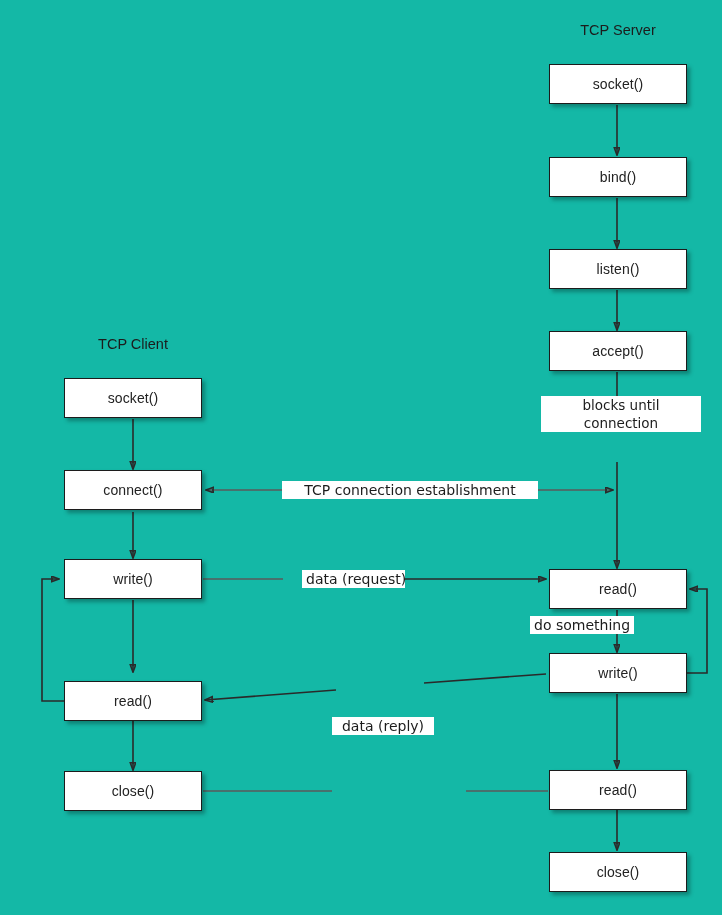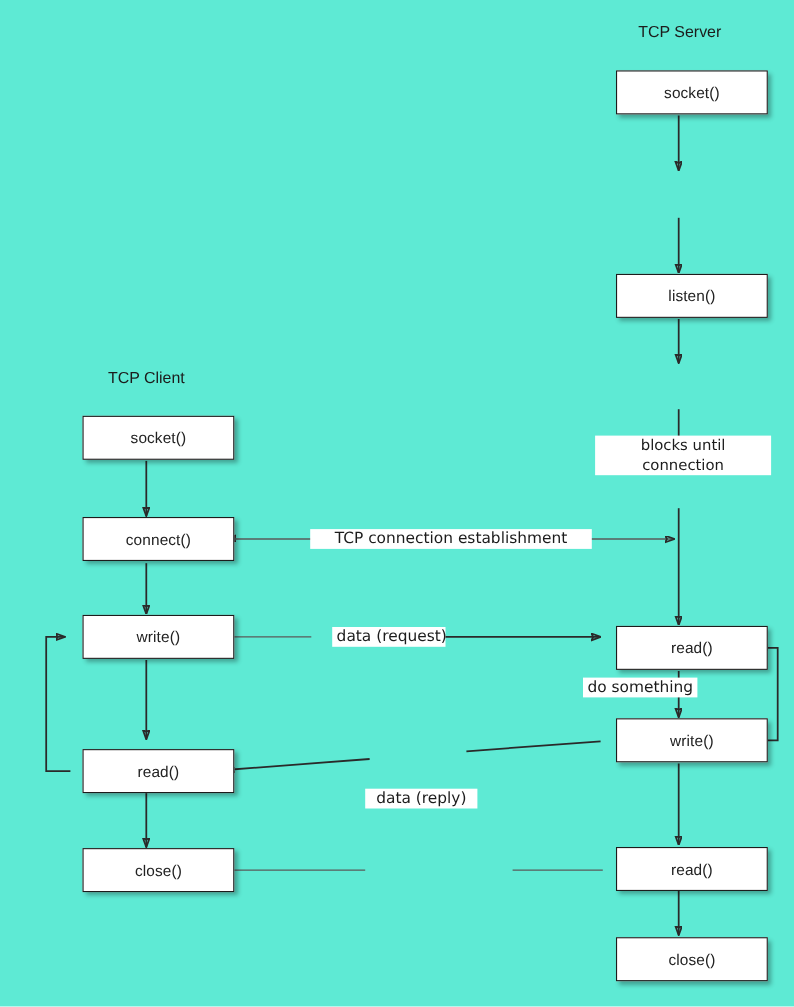--- a/index.html
+++ b/index.html
@@ -9,42 +9,41 @@
     background: #ffffff;
   }
   body {
     font-family: "Liberation Sans", "DejaVu Sans", sans-serif;
     color: #1a1a1a;
   }
   #canvas {
     position: relative;
     width: 722px;
     height: 915px;
-    background: #5eead4;
+    background: #14b8a6;
     overflow: hidden;
   }
 
   
   .node {
     position: absolute;
     width: 138px;
     height: 40px;
     box-sizing: border-box;
     background: #ffffff;
     border: 1.6px solid #1c1c1c;
     box-shadow: 3px 3px 4px rgba(0,0,0,0.30);
     display: flex;
     align-items: center;
     justify-content: center;
     font-family: "Liberation Sans", "DejaVu Sans", sans-serif;
     font-size: 14px;
     letter-spacing: 0.1px;
     color: #222222;
     white-space: nowrap;
-    margin-left: 11px;
   }
 
   
   .col-title {
     position: absolute;
     font-family: "Liberation Sans", "DejaVu Sans", sans-serif;
     font-size: 14.5px;
     color: #1c1c1c;
     white-space: nowrap;
     text-align: center;
@@ -133,21 +132,23 @@
 
     <line class="thin" x1="203" y1="791" x2="332" y2="791"></line>
     <line class="thin" x1="466" y1="791" x2="548" y2="791"></line>
   </svg>
 
   <div class="col-title" style="left:549px; top:22px; width:138px;">TCP Server</div>
 
   <div class="col-title" style="left:64px; top:336px; width:138px;">TCP Client</div>
 
   <div class="node" style="left:549px; top:64px;">socket()</div>
+  <div class="node" style="left:549px; top:157px;">bind()</div>
   <div class="node" style="left:549px; top:249px;">listen()</div>
+  <div class="node" style="left:549px; top:331px;">accept()</div>
   <div class="node" style="left:549px; top:569px;">read()</div>
   <div class="node" style="left:549px; top:653px;">write()</div>
   <div class="node" style="left:549px; top:770px;">read()</div>
   <div class="node" style="left:549px; top:852px;">close()</div>
 
   <div class="node" style="left:64px; top:378px;">socket()</div>
   <div class="node" style="left:64px; top:470px;">connect()</div>
   <div class="node" style="left:64px; top:559px;">write()</div>
   <div class="node" style="left:64px; top:681px;">read()</div>
   <div class="node" style="left:64px; top:771px;">close()</div>

